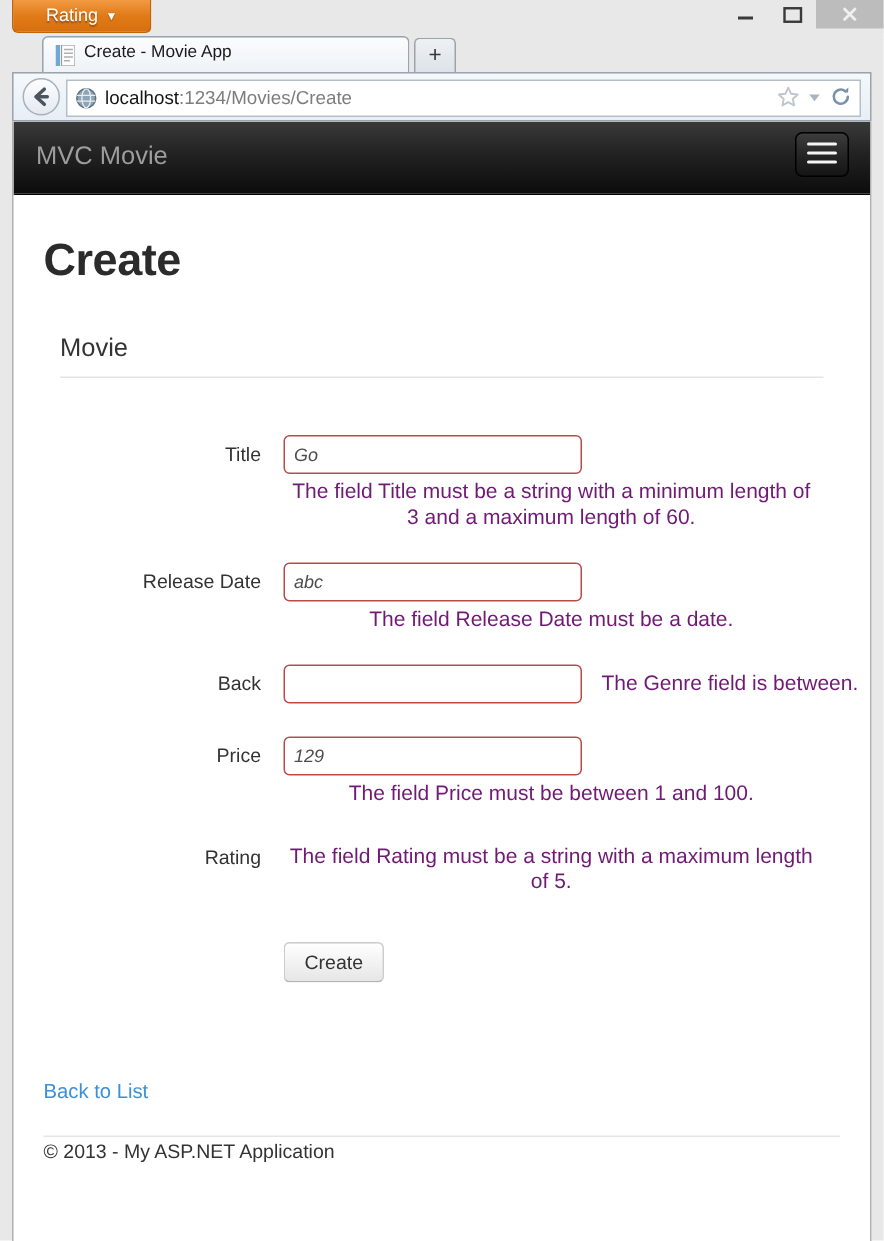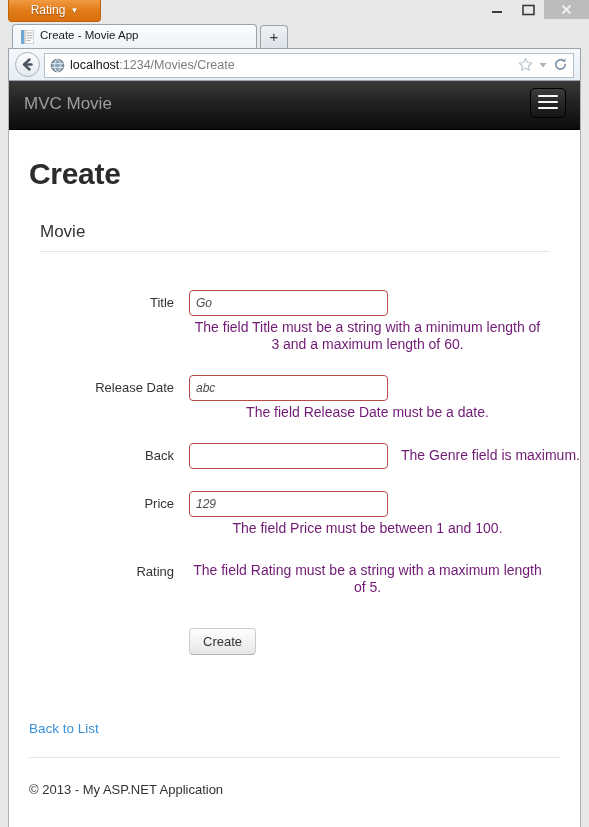--- a/index.html
+++ b/index.html
@@ -69,21 +69,21 @@
   #btn-close {
     left: 544px;
     width: 45px;
     height: 19px;
     background: #bcbcbc;
   }
 
   
   #tabstrip {
     position: absolute;
-    left: 0; top: 22px;
+    left: 16px; top: 22px;
     width: 552px;
     height: 26px;
     background: #e8e8e8;
   }
   #tab-active {
     position: absolute;
     left: 12px; top: 2px;
     width: 245px;
     height: 24px;
     background: linear-gradient(to bottom, #fbfcfd 0%, #eef3f8 100%);
@@ -315,21 +315,21 @@
   
   #back-link-wrap { padding-top: 64px; }
   #back-to-list {
     font-size: 13.5px;
     color: #3a90d8;
     text-decoration: none;
     cursor: pointer;
   }
   #footer {
     margin-top: 20px;
-    padding-top: 24px;
+    padding-top: 2px;
     border-top: 1px solid #e5e5e5;
     font-size: 13px;
     color: #333333;
   }
 </style>
 </head>
 <body>
 
 <div id="window">
 
@@ -436,21 +436,21 @@
             <input class="form-input" type="text" value="abc" style="">
             <span class="field-error">The field Release Date must be a date.</span>
           </div>
         </div>
         <div class="row-gap"></div>
 
         <div class="form-row">
           <label class="control-label">Back</label>
           <div class="control-area">
             <input class="form-input" type="text" value="" style="">
-            <span class="field-error inline">The Genre field is maximum.</span>
+            <span class="field-error inline">The Genre field is between.</span>
           </div>
         </div>
         <div class="row-gap"></div>
 
         <div class="form-row">
           <label class="control-label">Price</label>
           <div class="control-area">
             <input class="form-input" type="text" value="129" style="">
             <span class="field-error">The field Price must be between 1 and 100.</span>
           </div>

